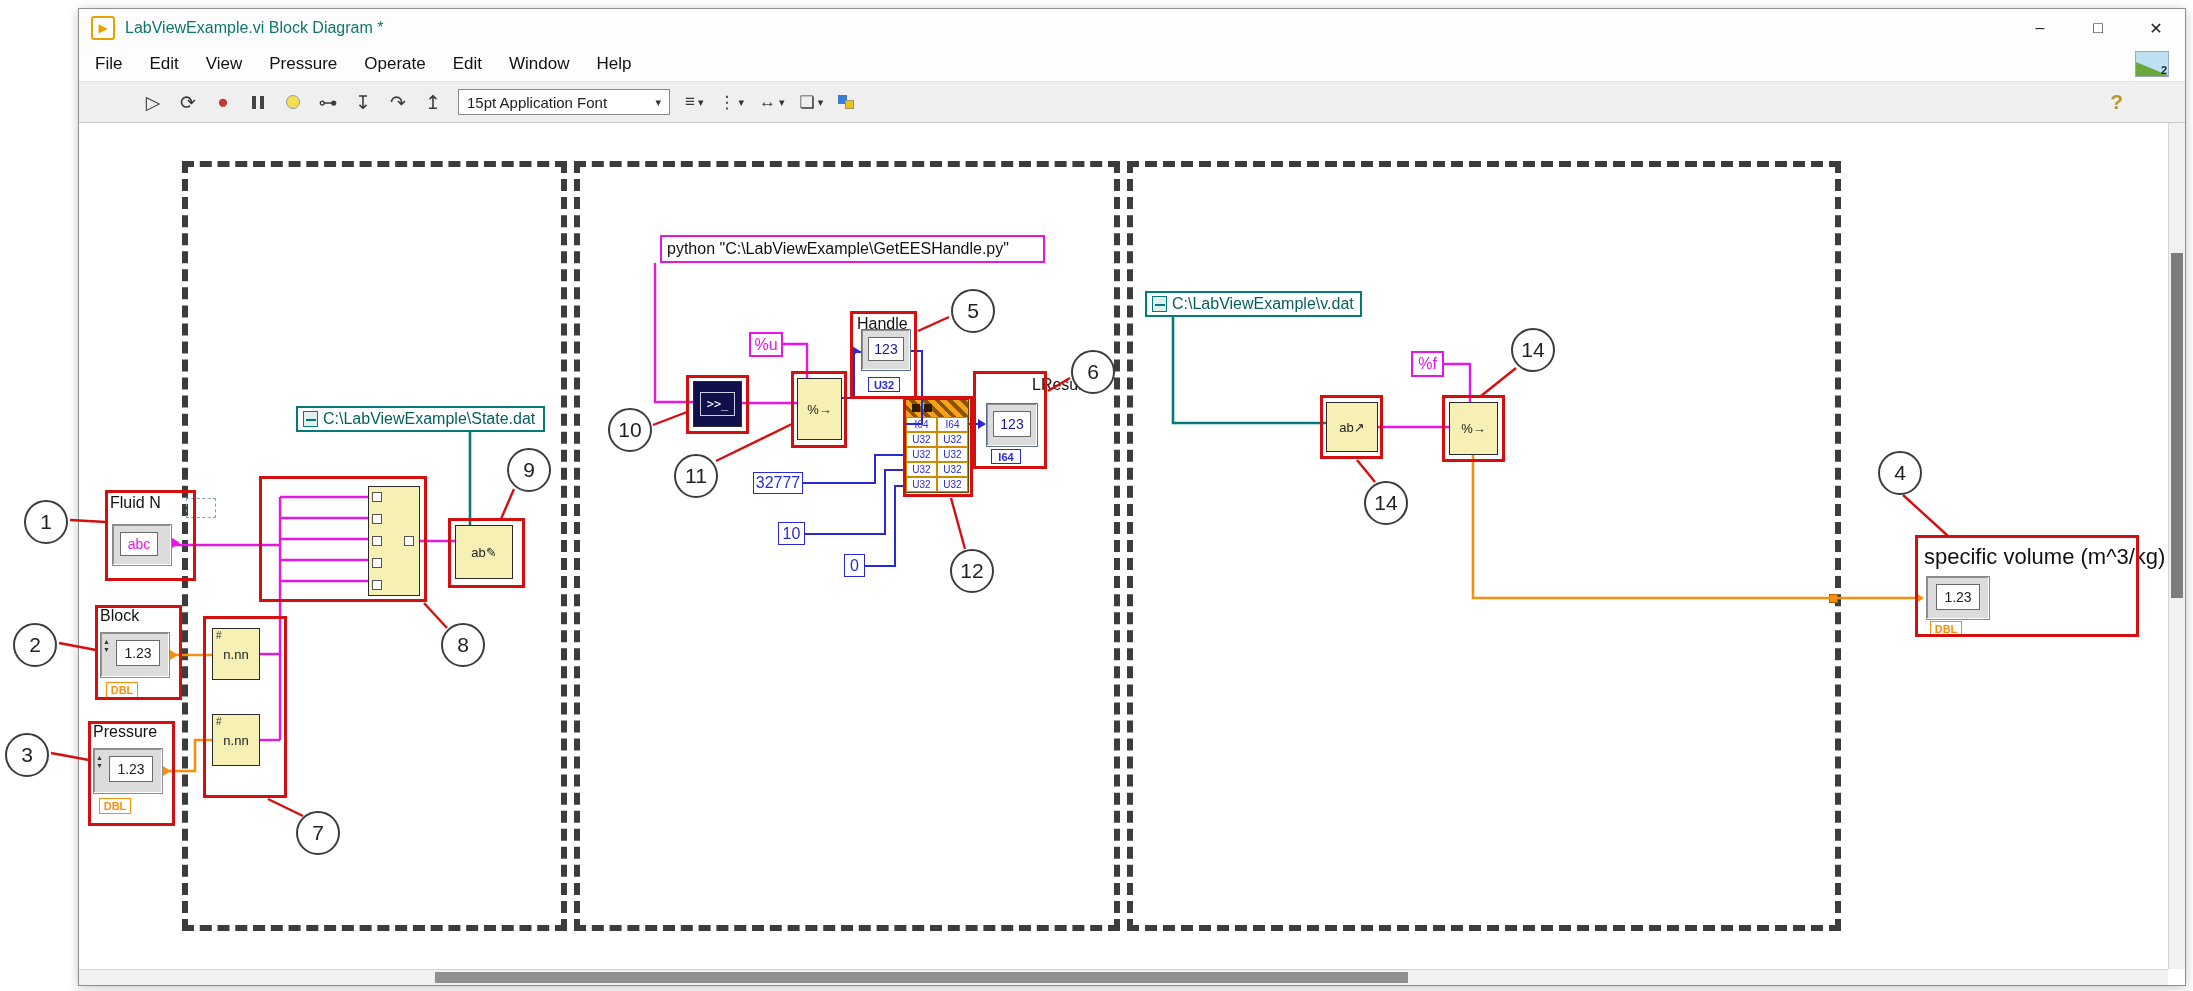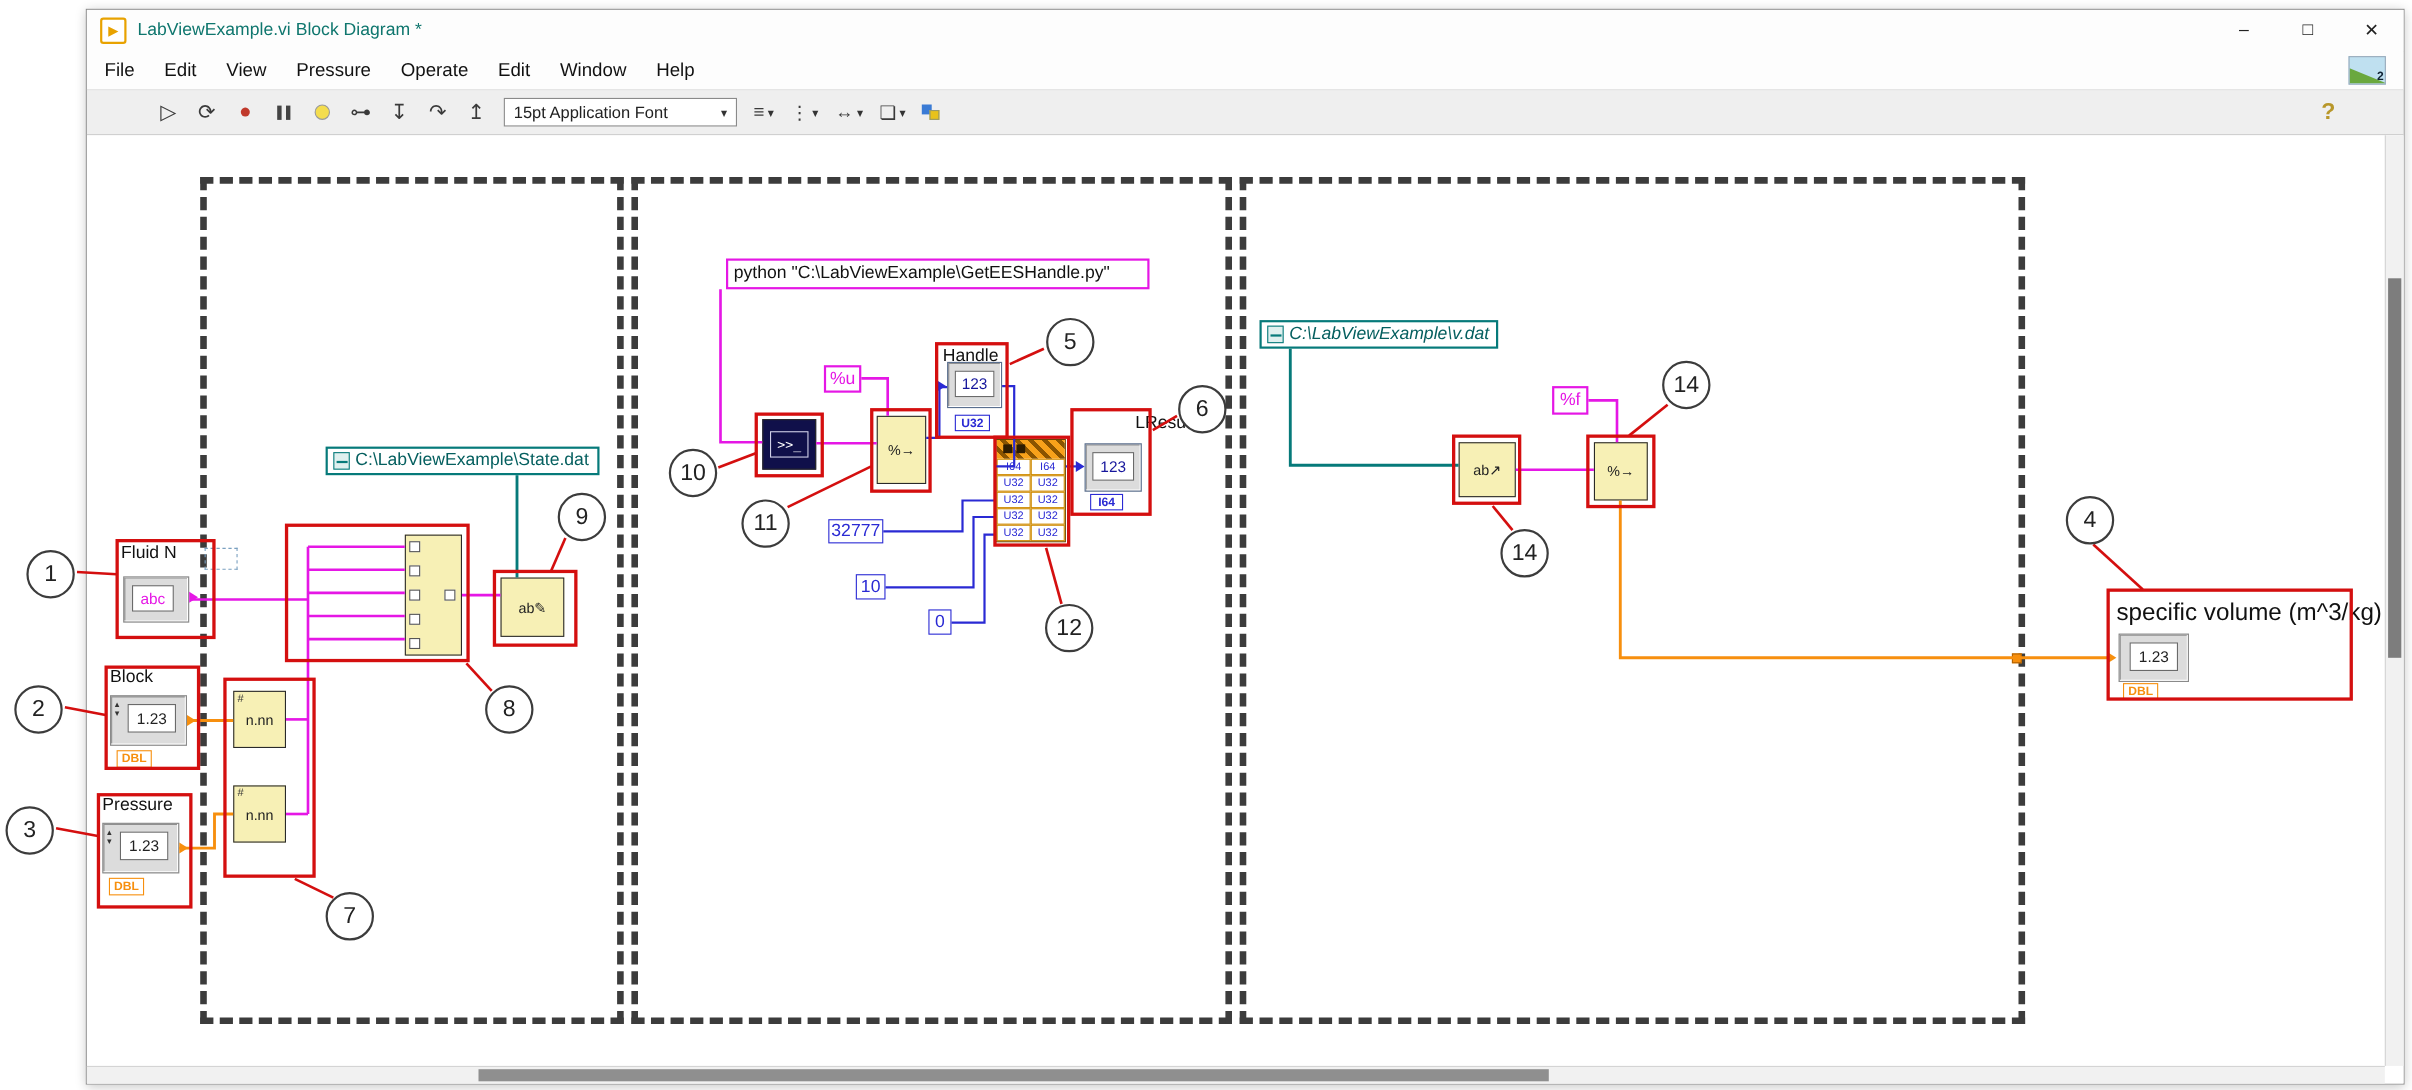--- a/index.html
+++ b/index.html
@@ -186,21 +186,21 @@
     <div class="frame" style="left:574px; top:161px; width:546px; height:770px;"></div>
     <div class="frame" style="left:1127px; top:161px; width:714px; height:770px;"></div>
 
     <div class="const path" style="left:280px; top:406px; width:249px; height:26px;margin-left:16px;">
       <span class="pathglyph"></span>
       <span>C:\LabViewExample\State.dat</span>
     </div>
     <div class="const strdark" style="left:612px; top:235px; width:385px; height:28px;margin-left:48px;">
       <span>python "C:\LabViewExample\GetEESHandle.py"</span>
     </div>
-    <div class="const path" style="left:1145px; top:291px; width:217px; height:26px;font-style:italic;">
+    <div class="const path" style="left:1145px; top:291px; width:217px; height:26px;">
       <span class="pathglyph"></span>
       <span>C:\LabViewExample\v.dat</span>
     </div>
     <div class="const str" style="left:749px; top:332px; width:34px; height:25px;">%u</div>
     <div class="const str" style="left:1411px; top:351px; width:33px; height:26px;">%f</div>
     <div class="const num" style="left:753px; top:472px; width:50px; height:22px;">32777</div>
     <div class="const num" style="left:778px; top:522px; width:27px; height:23px;">10</div>
     <div class="const num" style="left:844px; top:554px; width:21px; height:23px;">0</div>
 
     <div class="label" style="left:110px; top:494px;">Fluid N</div>

